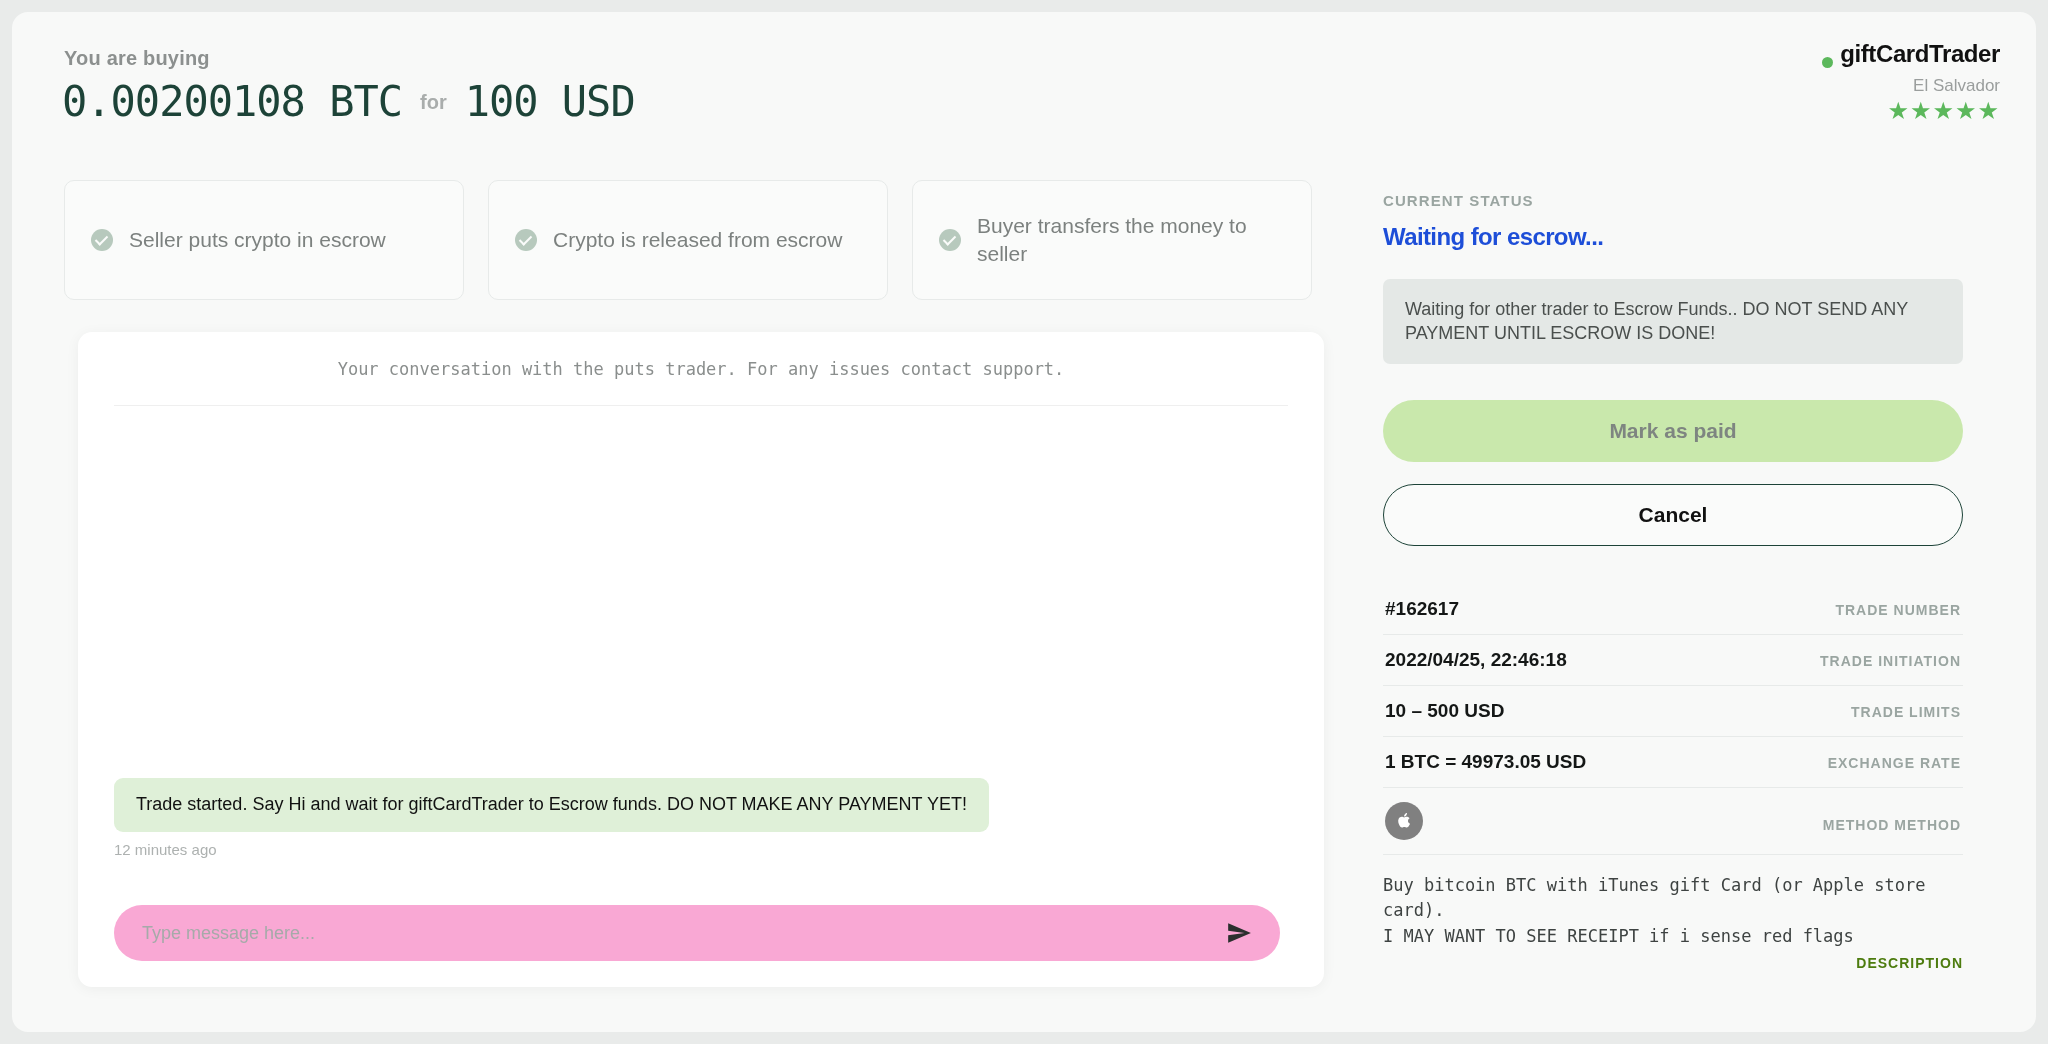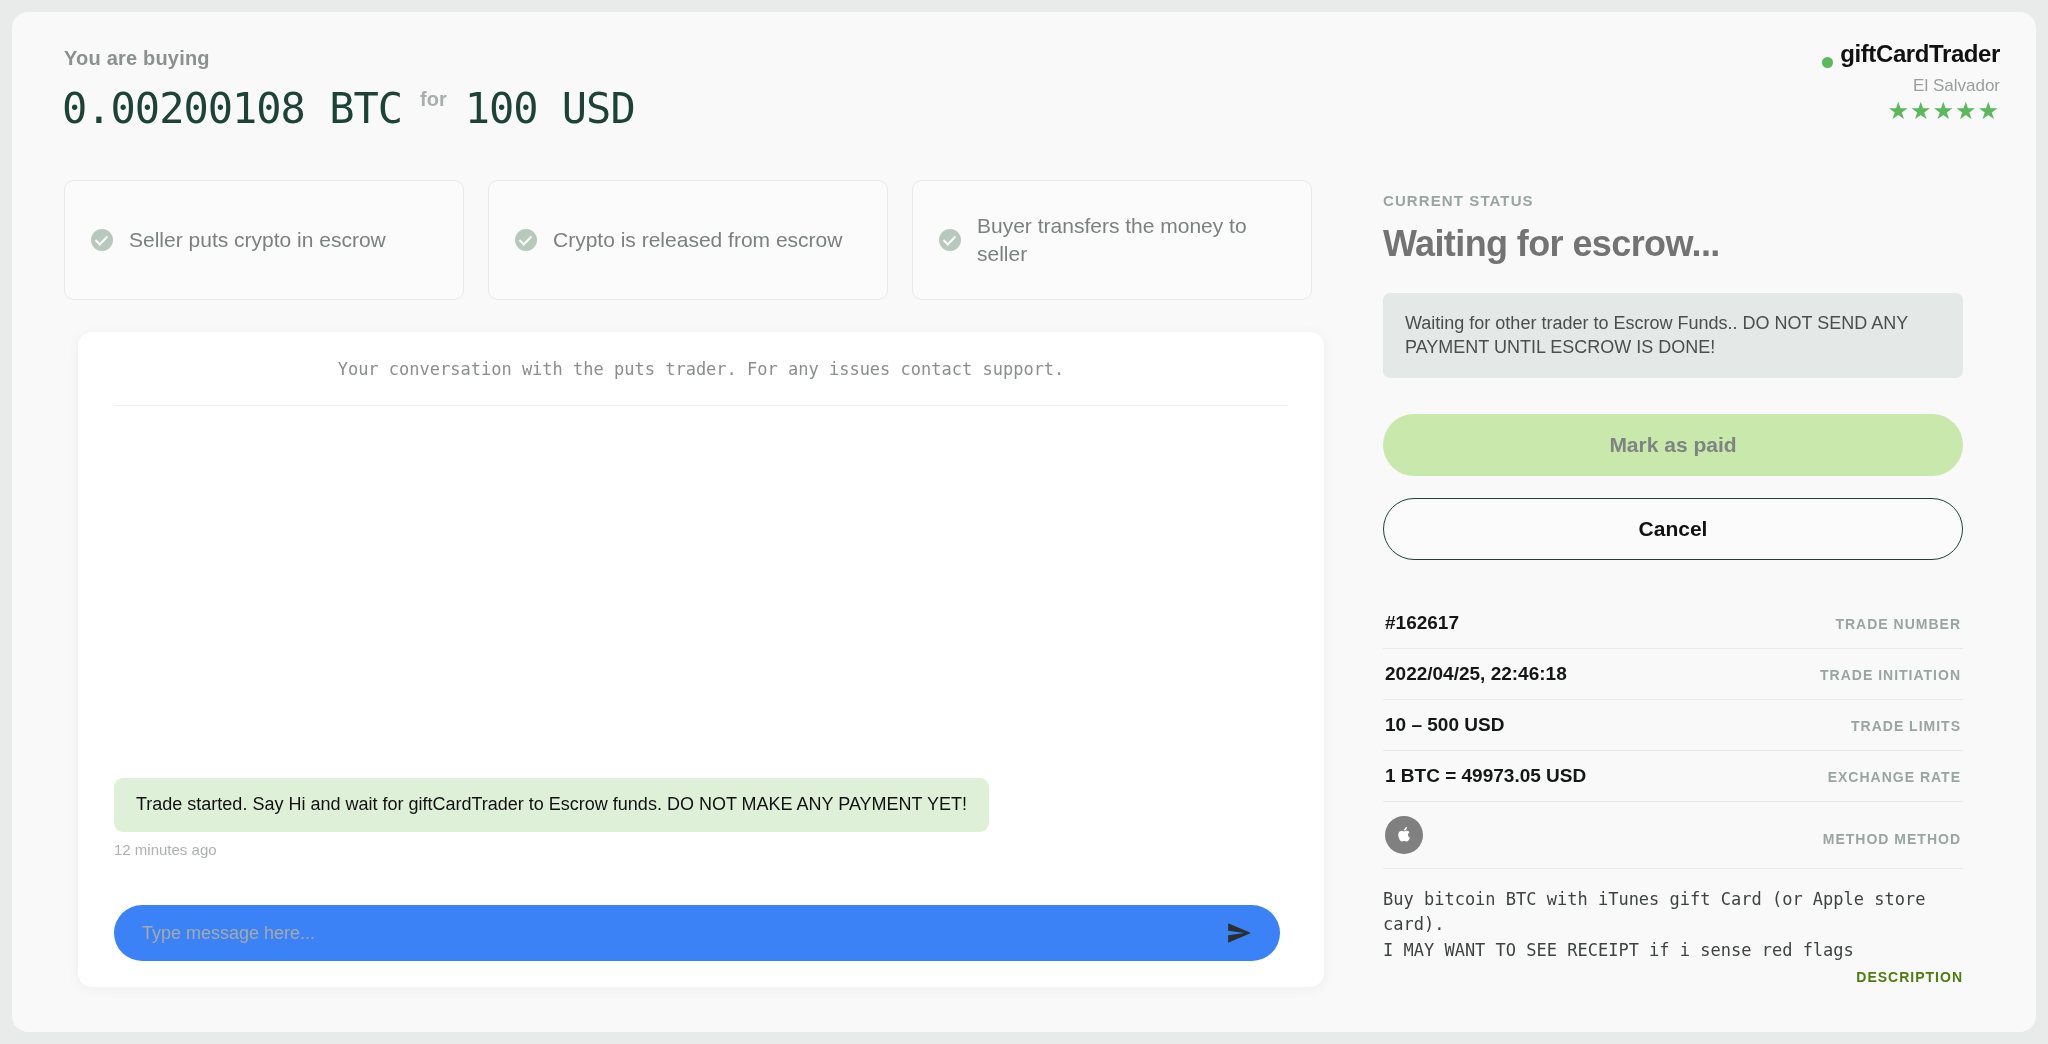--- a/index.html
+++ b/index.html
@@ -27,23 +27,23 @@
   .you-are-buying {
     position: absolute;
     left: 52px; top: 35px;
     font-size: 20px;
     font-weight: bold;
     color: #8c908f;
     letter-spacing: .2px;
   }
   .amount-row {
     position: absolute;
-    left: 50px; top: 76px;
-    display: flex;
-    align-items: flex-start;
+    left: 50px; top: 69px;
+    display: flex;
+    align-items: center;
     gap: 18px;
   }
   .amount-mono {
     font-family: "DejaVu Sans Mono", monospace;
     font-size: 42px;
     color: #1d4338;
     letter-spacing: -1px;
     line-height: 1;
   }
   .amount-for {
@@ -172,21 +172,21 @@
   }
   .message-time {
     margin-top: 9px;
     font-size: 15px;
     color: #adb1b0;
   }
   .chat-input-row {
     position: absolute;
     left: 36px; right: 44px; bottom: 26px;
     height: 56px;
-    background: #3b82f6;
+    background: #f9a8d4;
     border-radius: 28px;
     display: flex;
     align-items: center;
     padding: 0 28px;
   }
   .chat-input {
     flex: 1;
     border: none;
     outline: none;
     background: transparent;
@@ -204,23 +204,23 @@
     width: 580px;
   }
   .status-label {
     font-size: 15px;
     font-weight: bold;
     letter-spacing: 1.1px;
     color: #9aa5a1;
   }
   .status-title {
     margin-top: 14px;
-    font-size: 36px;
-    font-weight: bold;
-    color: #737373;
+    font-size: 24px;
+    font-weight: bold;
+    color: #1d4ed8;
     letter-spacing: -.6px;
   }
   .status-note {
     margin-top: 28px;
     background: #e4e8e6;
     border-radius: 7px;
     padding: 18px 22px;
     font-size: 18px;
     color: #4a4f4d;
     line-height: 1.35;

